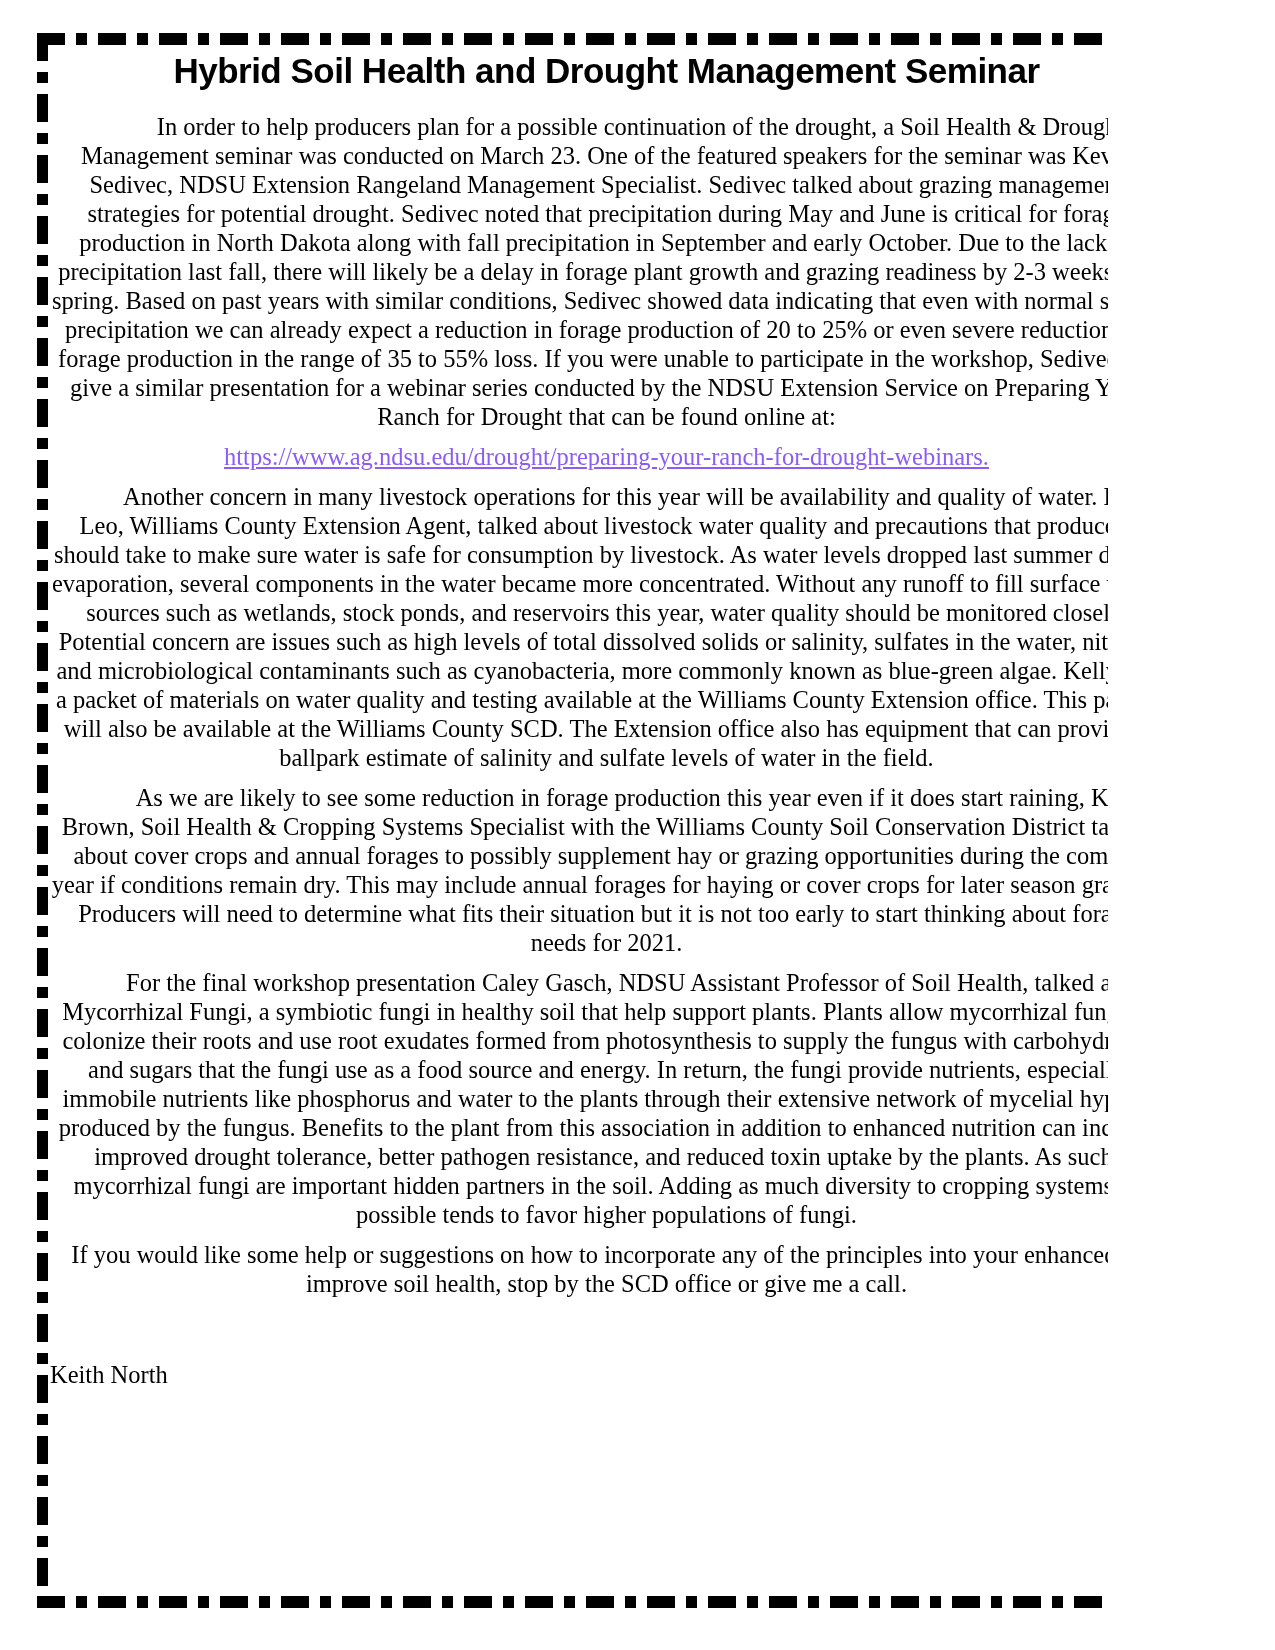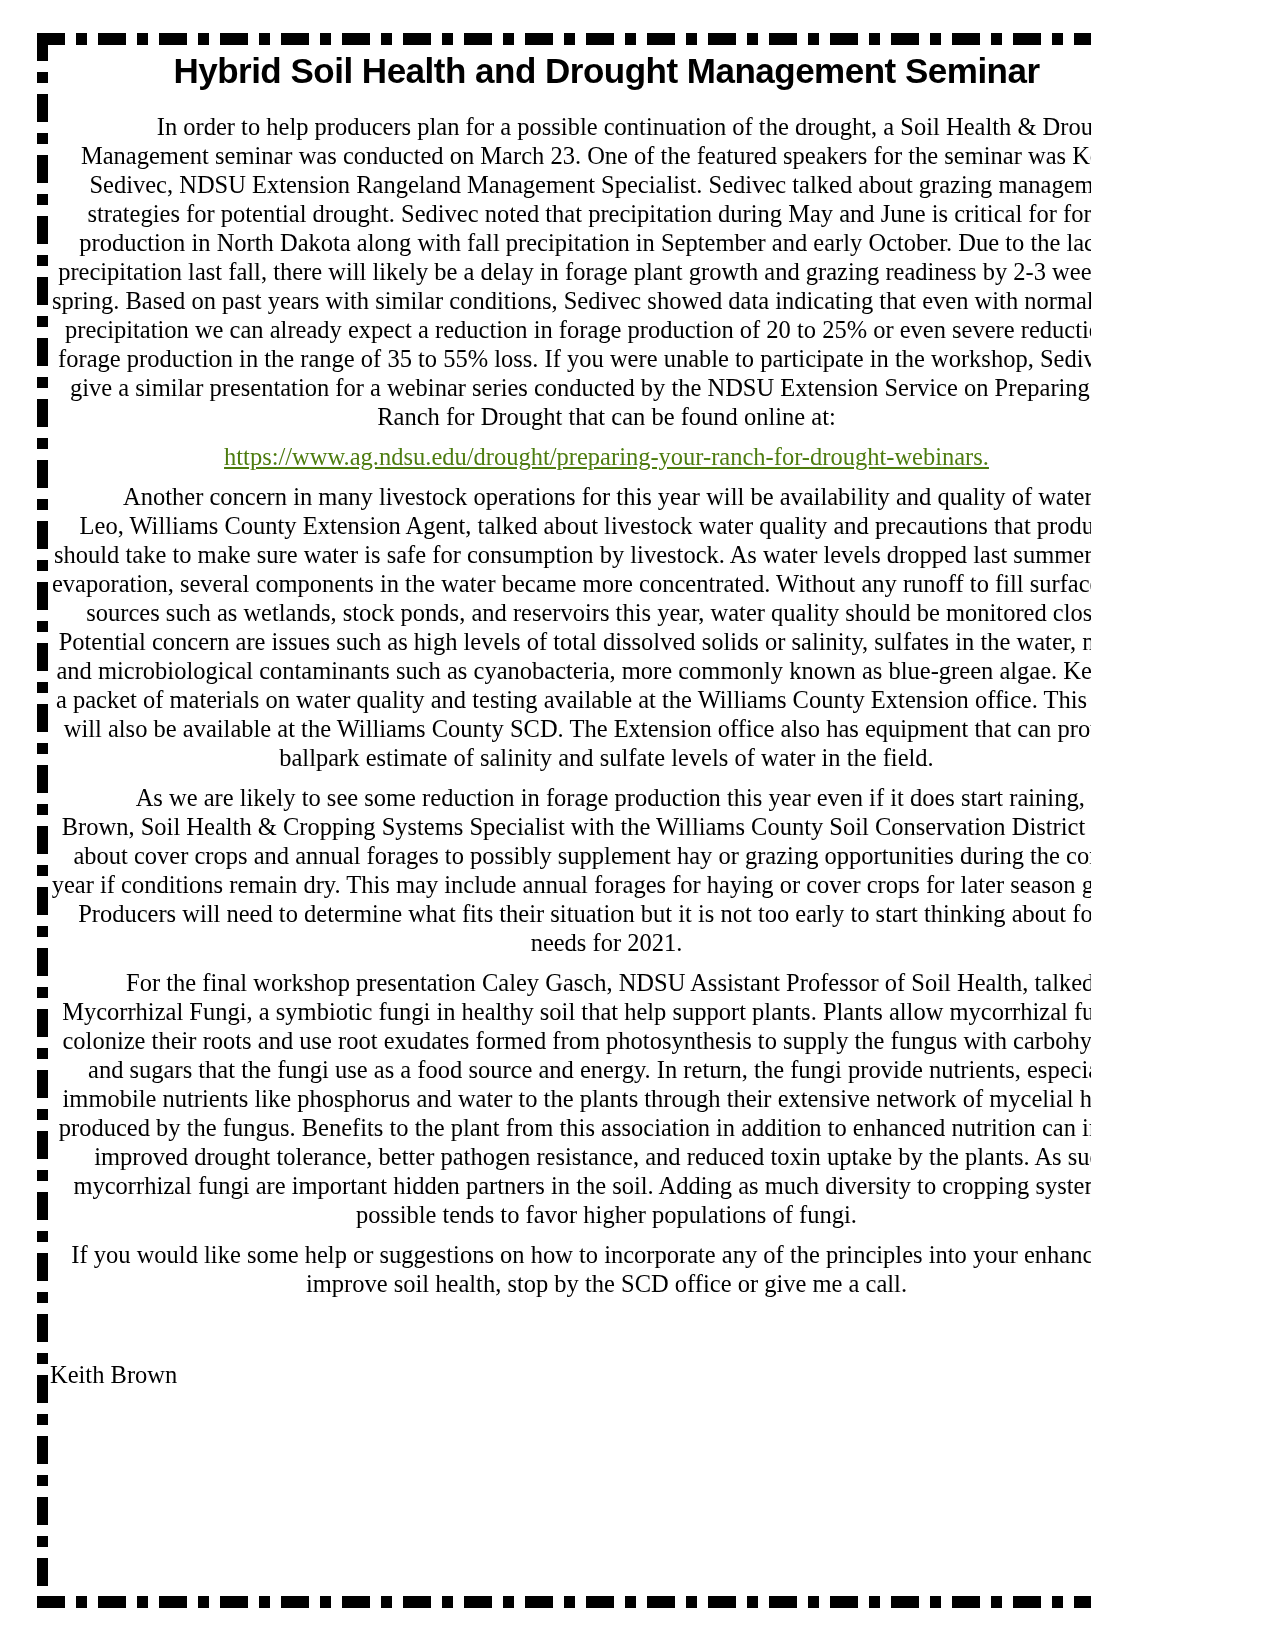--- a/index.html
+++ b/index.html
@@ -8,20 +8,21 @@
     background: #ffffff;
   }
   .page {
     position: relative;
     width: 1091px;
     height: 1650px;
     background: #ffffff;
     color: #000000;
     font-family: "Liberation Serif", serif;
     overflow: hidden;
+    padding-left: 17px;
   }
   
   .border-top, .border-bottom {
     position: absolute;
     left: 37px;
     width: 1210px;
     height: 12px;
     background: repeating-linear-gradient(90deg,
       #000 0 28px, transparent 28px 39px,
       #000 39px 50px, transparent 50px 61px);
@@ -56,21 +57,21 @@
     line-height: 1.2;
   }
   p.body-para {
     font-size: 24.5px;
     line-height: 29px;
     margin: 0 0 11px 0;
     text-align: center;
   }
   p.indent { text-indent: 68px; }
   .url-link {
-    color: #4d7c0f;
+    color: #8b5cf6;
     text-decoration: underline;
     cursor: pointer;
   }
   p.sig-name {
     font-size: 24.5px;
     line-height: 29px;
     margin: 62px 0 21px 0;
   }
   p.sig-title {
     font-size: 24.5px;
@@ -95,16 +96,16 @@
     <p class="body-para"><a class="url-link">https://www.ag.ndsu.edu/drought/preparing-your-ranch-for-drought-webinars.</a></p>
 
     <p class="body-para indent">Another concern in many livestock operations for this year will be availability and quality of water. Kelly Leo, Williams County Extension Agent, talked about livestock water quality and precautions that producers should take to make sure water is safe for consumption by livestock. As water levels dropped last summer due to evaporation, several components in the water became more concentrated. Without any runoff to fill surface water sources such as wetlands, stock ponds, and reservoirs this year, water quality should be monitored closely. Potential concern are issues such as high levels of total dissolved solids or salinity, sulfates in the water, nitrates and microbiological contaminants such as cyanobacteria, more commonly known as blue-green algae. Kelly has a packet of materials on water quality and testing available at the Williams County Extension office. This packet will also be available at the Williams County SCD. The Extension office also has equipment that can provide a ballpark estimate of salinity and sulfate levels of water in the field.</p>
 
     <p class="body-para indent">As we are likely to see some reduction in forage production this year even if it does start raining, Keith Brown, Soil Health &amp; Cropping Systems Specialist with the Williams County Soil Conservation District talked about cover crops and annual forages to possibly supplement hay or grazing opportunities during the coming year if conditions remain dry. This may include annual forages for haying or cover crops for later season grazing. Producers will need to determine what fits their situation but it is not too early to start thinking about forage needs for 2021.</p>
 
     <p class="body-para indent">For the final workshop presentation Caley Gasch, NDSU Assistant Professor of Soil Health, talked about Mycorrhizal Fungi, a symbiotic fungi in healthy soil that help support plants. Plants allow mycorrhizal fungi to colonize their roots and use root exudates formed from photosynthesis to supply the fungus with carbohydrates and sugars that the fungi use as a food source and energy. In return, the fungi provide nutrients, especially immobile nutrients like phosphorus and water to the plants through their extensive network of mycelial hyphae produced by the fungus. Benefits to the plant from this association in addition to enhanced nutrition can include improved drought tolerance, better pathogen resistance, and reduced toxin uptake by the plants. As such, mycorrhizal fungi are important hidden partners in the soil. Adding as much diversity to cropping systems as possible tends to favor higher populations of fungi.</p>
 
     <p class="body-para">If you would like some help or suggestions on how to incorporate any of the principles into your enhanced to improve soil health, stop by the SCD office or give me a call.</p>
 
-    <p class="sig-name">Keith Brown</p>
+    <p class="sig-name">Keith North</p>
 
   </div>
 </div>
 
 </body></html>

